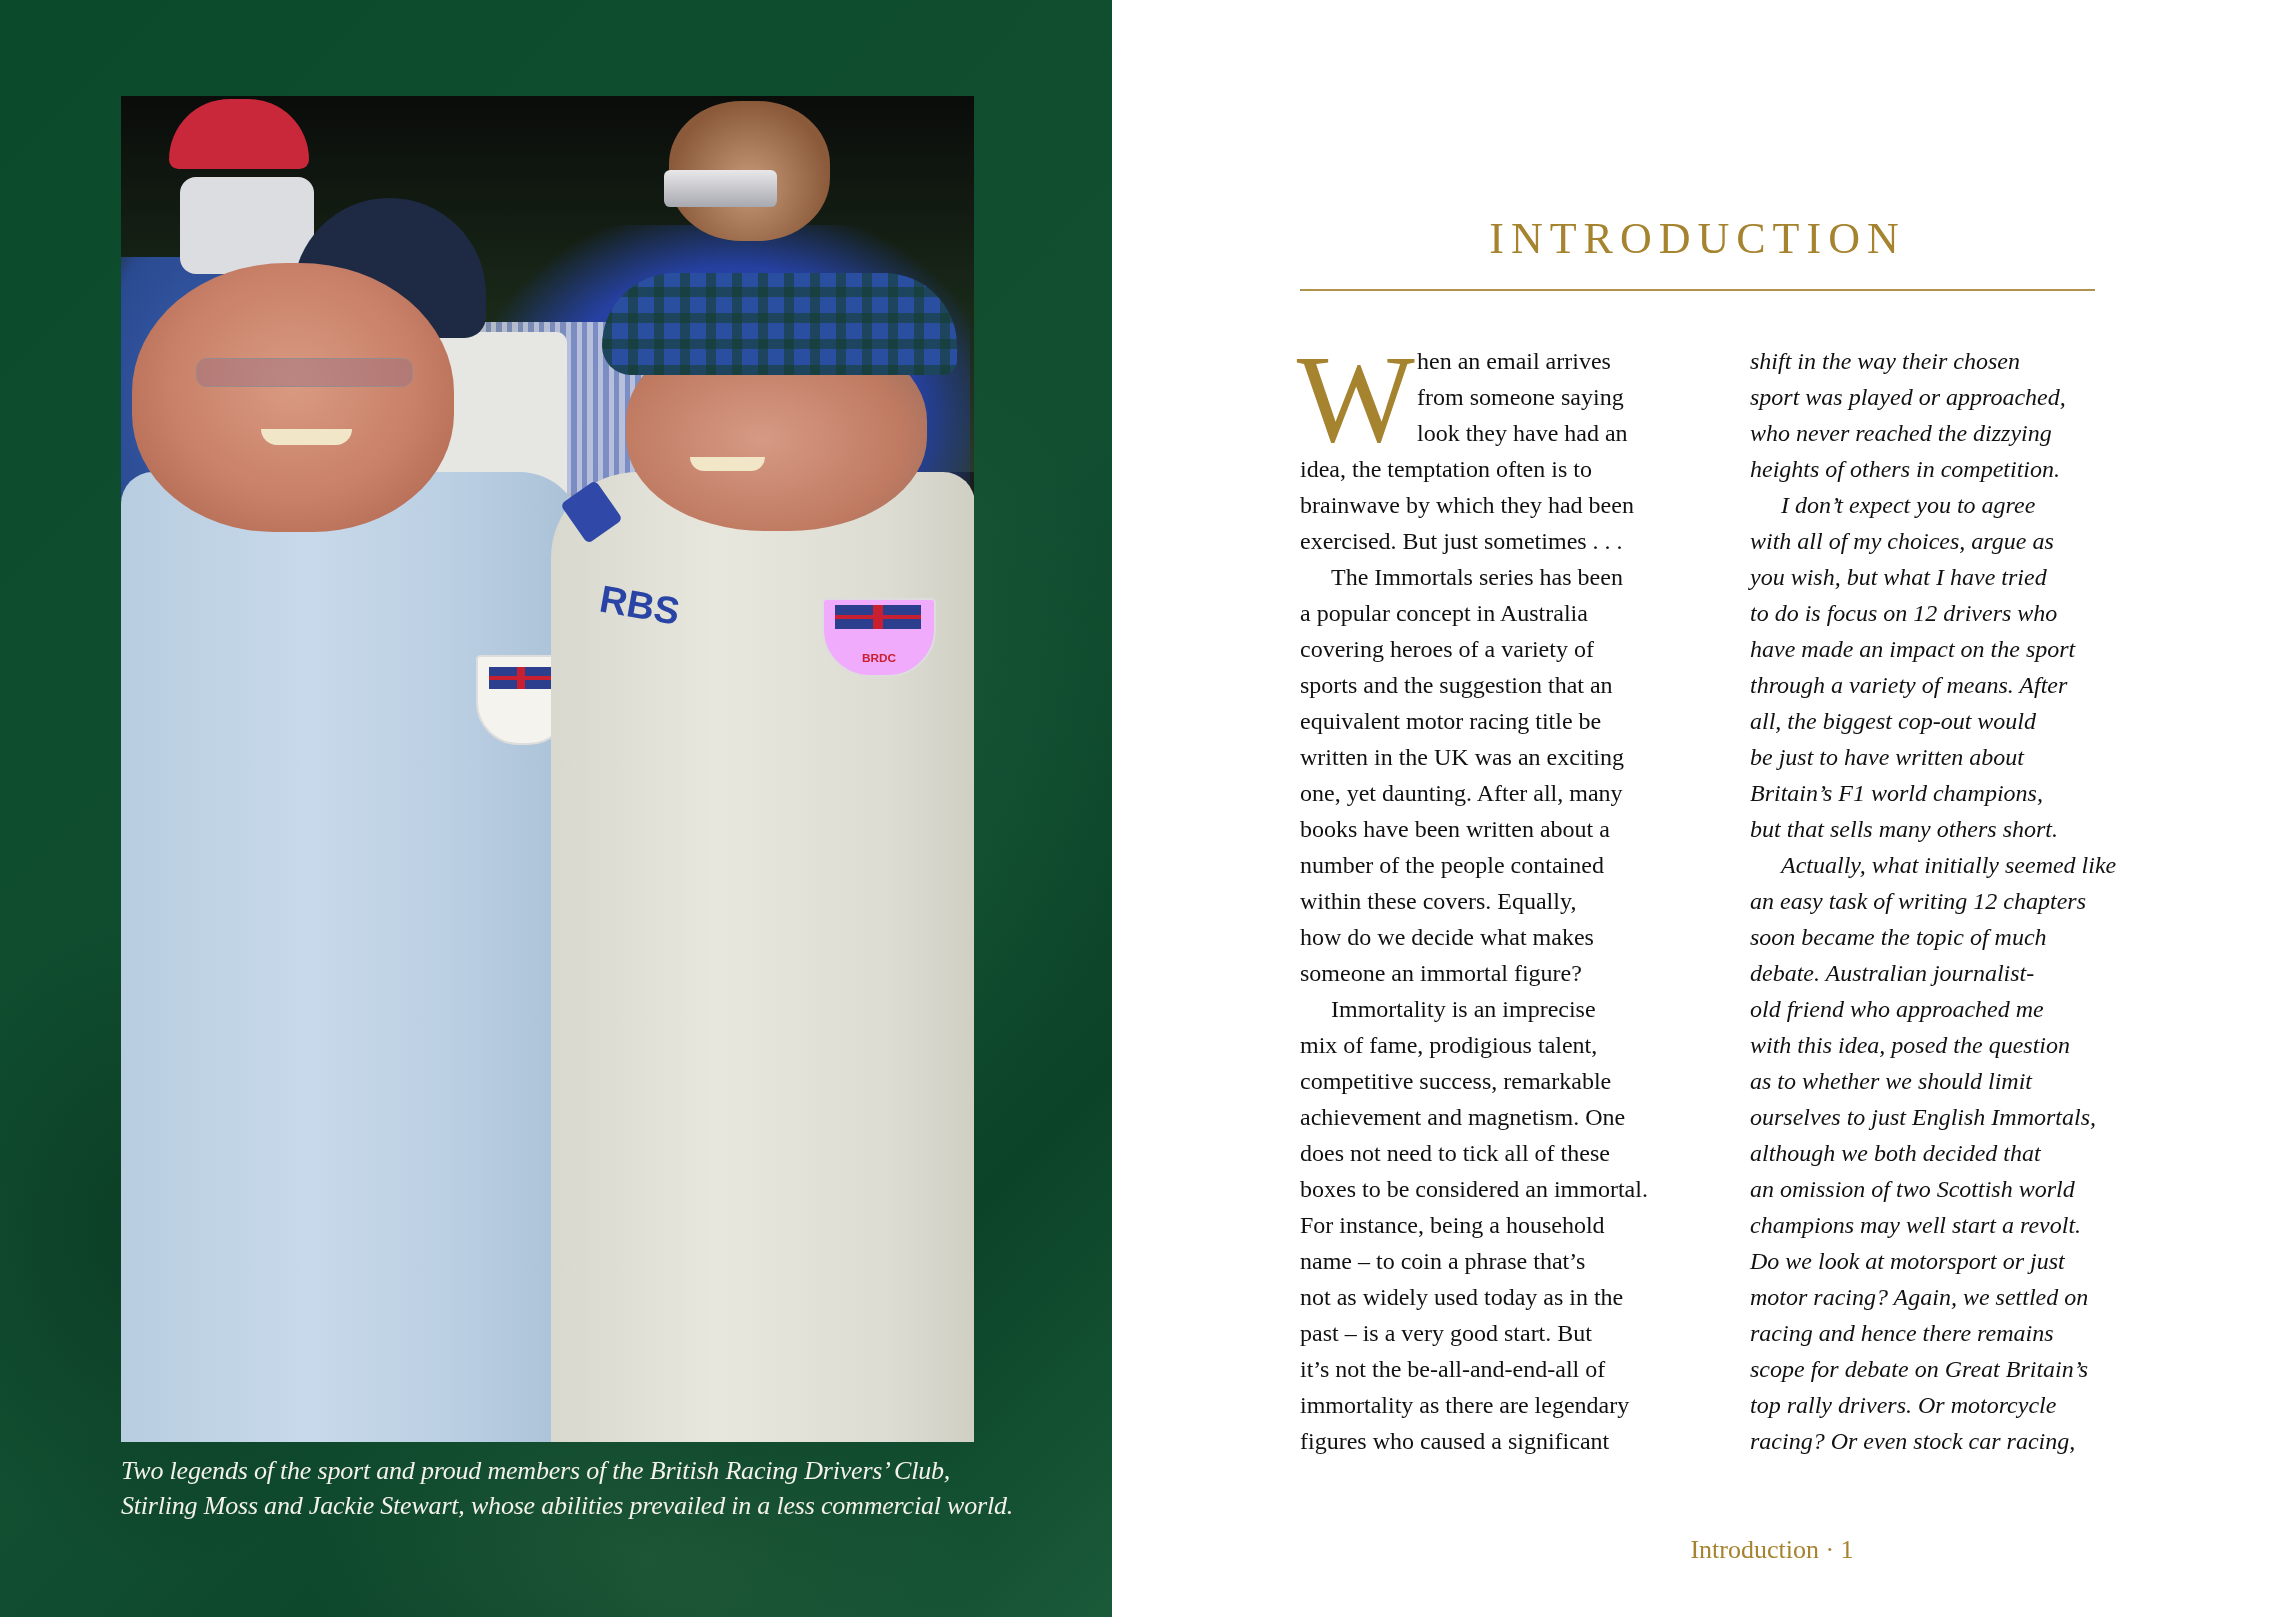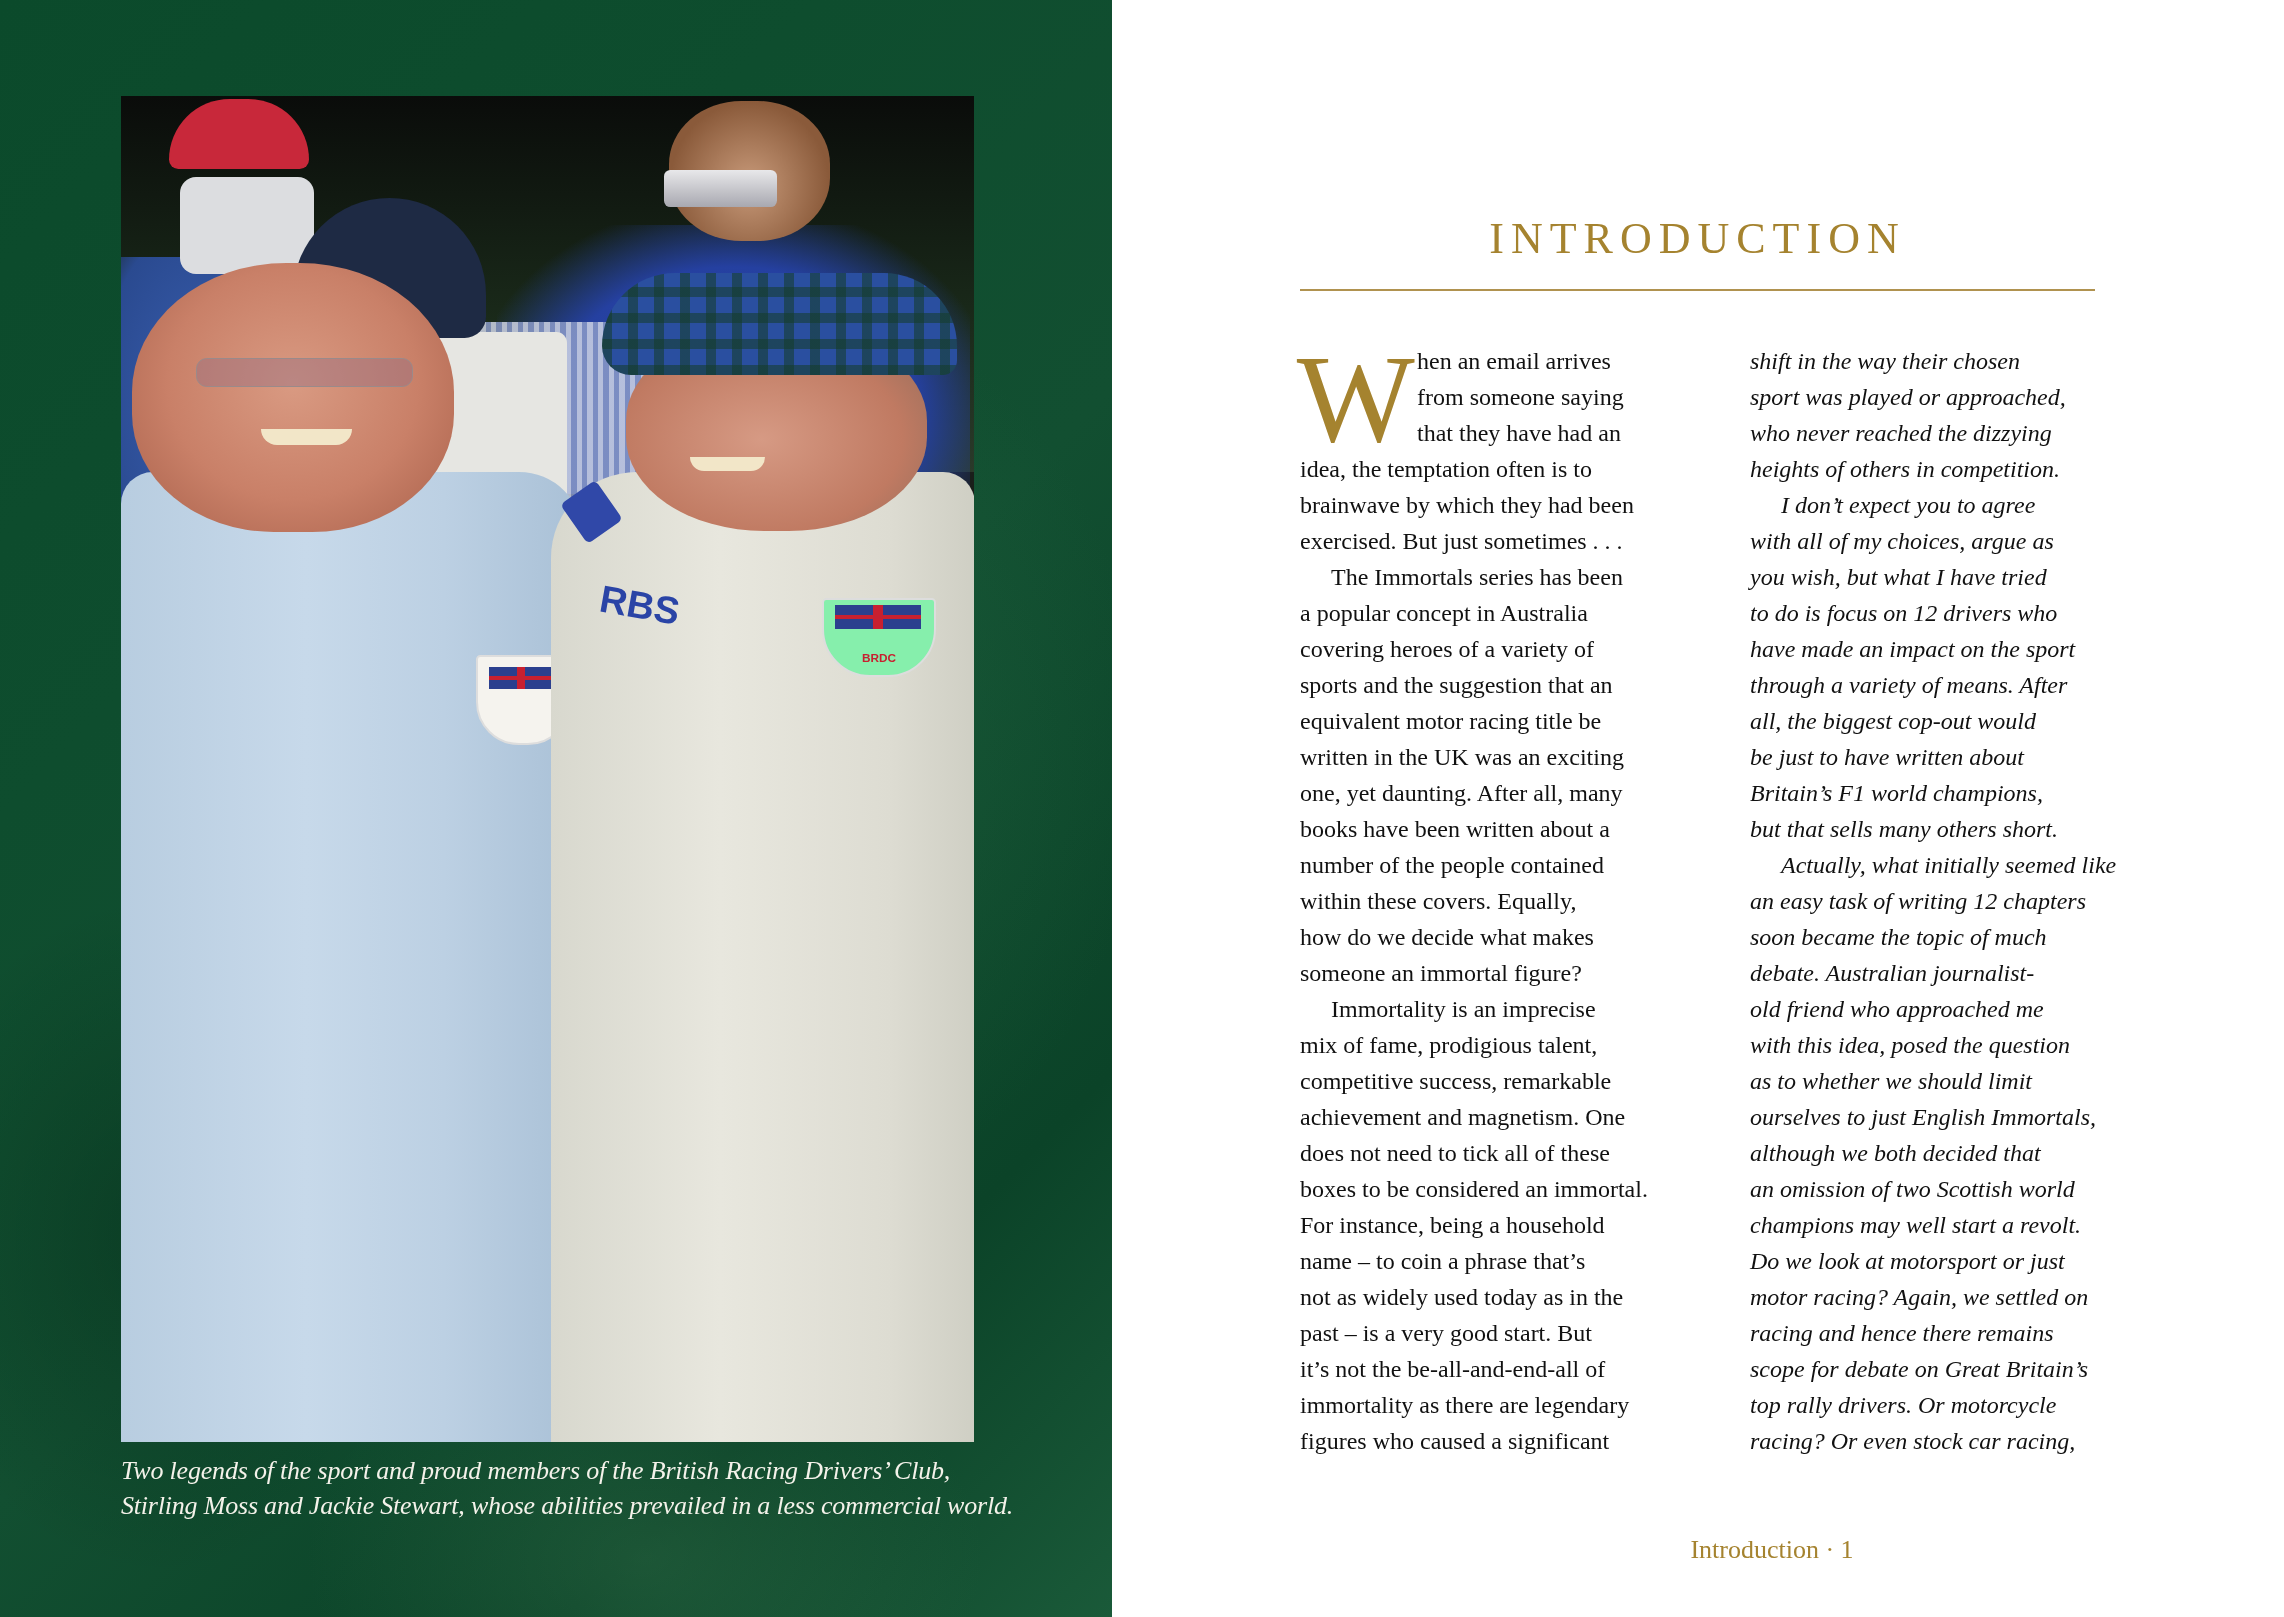--- a/index.html
+++ b/index.html
@@ -114,21 +114,21 @@
   .photo .rbs-logo {
     position: absolute; left: 478px; top: 489px; width: 91px; height: 48px;
     color: #2a44a6; font: bold 38px "Liberation Sans", sans-serif; transform: rotate(10deg);
   }
   .photo .sparco-tag {
     position: absolute; left: 449px; top: 392px; width: 43px; height: 48px;
     background: #3048a8; border-radius: 5.4px; transform: rotate(-35deg);
   }
   .photo .badge-stewart {
     position: absolute; left: 701px; top: 502px; width: 110px; height: 75px;
-    border-radius: 4.3px 4.3px 48px 48px; background: #86efac; border: 2.1px solid #ddd;
+    border-radius: 4.3px 4.3px 48px 48px; background: #f0abfc; border: 2.1px solid #ddd;
   }
   .photo .badge-stewart .flag { position:absolute; left:10.7px; top:5.4px; width:86px; height:23.6px;
     background: linear-gradient(0deg, transparent 42%, #c82030 42% 58%, transparent 58%),
                 linear-gradient(90deg, transparent 44%, #c82030 44% 56%, transparent 56%), #2b3f8e; }
   .photo .badge-stewart .brdc { position:absolute; left:0; right:0; top:51px; text-align:center;
     color:#c82030; font: bold 11.8px "Liberation Sans", sans-serif; }
 
   .caption {
     position: absolute; left: 121px; top: 1453px; width: 913px;
     color: #f4f2ea; font-style: italic; font-size: 26px; line-height: 35px;
@@ -207,21 +207,21 @@
 
 <div class="right-page"></div>
 
 <h1 class="page-title">INTRODUCTION</h1>
 <div class="title-rule"></div>
 
 <div class="column col-1">
   <span class="dropcap">W</span>
   <span class="line dropcap-line">hen an email arrives</span>
   <span class="line dropcap-line">from someone saying</span>
-  <span class="line dropcap-line">that they have had an</span>
+  <span class="line dropcap-line">look they have had an</span>
   <span class="line">idea, the temptation often is to</span>
   <span class="line">brainwave by which they had been</span>
   <span class="line">exercised. But just sometimes . . .</span>
   <span class="line indent">The Immortals series has been</span>
   <span class="line">a popular concept in Australia</span>
   <span class="line">covering heroes of a variety of</span>
   <span class="line">sports and the suggestion that an</span>
   <span class="line">equivalent motor racing title be</span>
   <span class="line">written in the UK was an exciting</span>
   <span class="line">one, yet daunting. After all, many</span>

